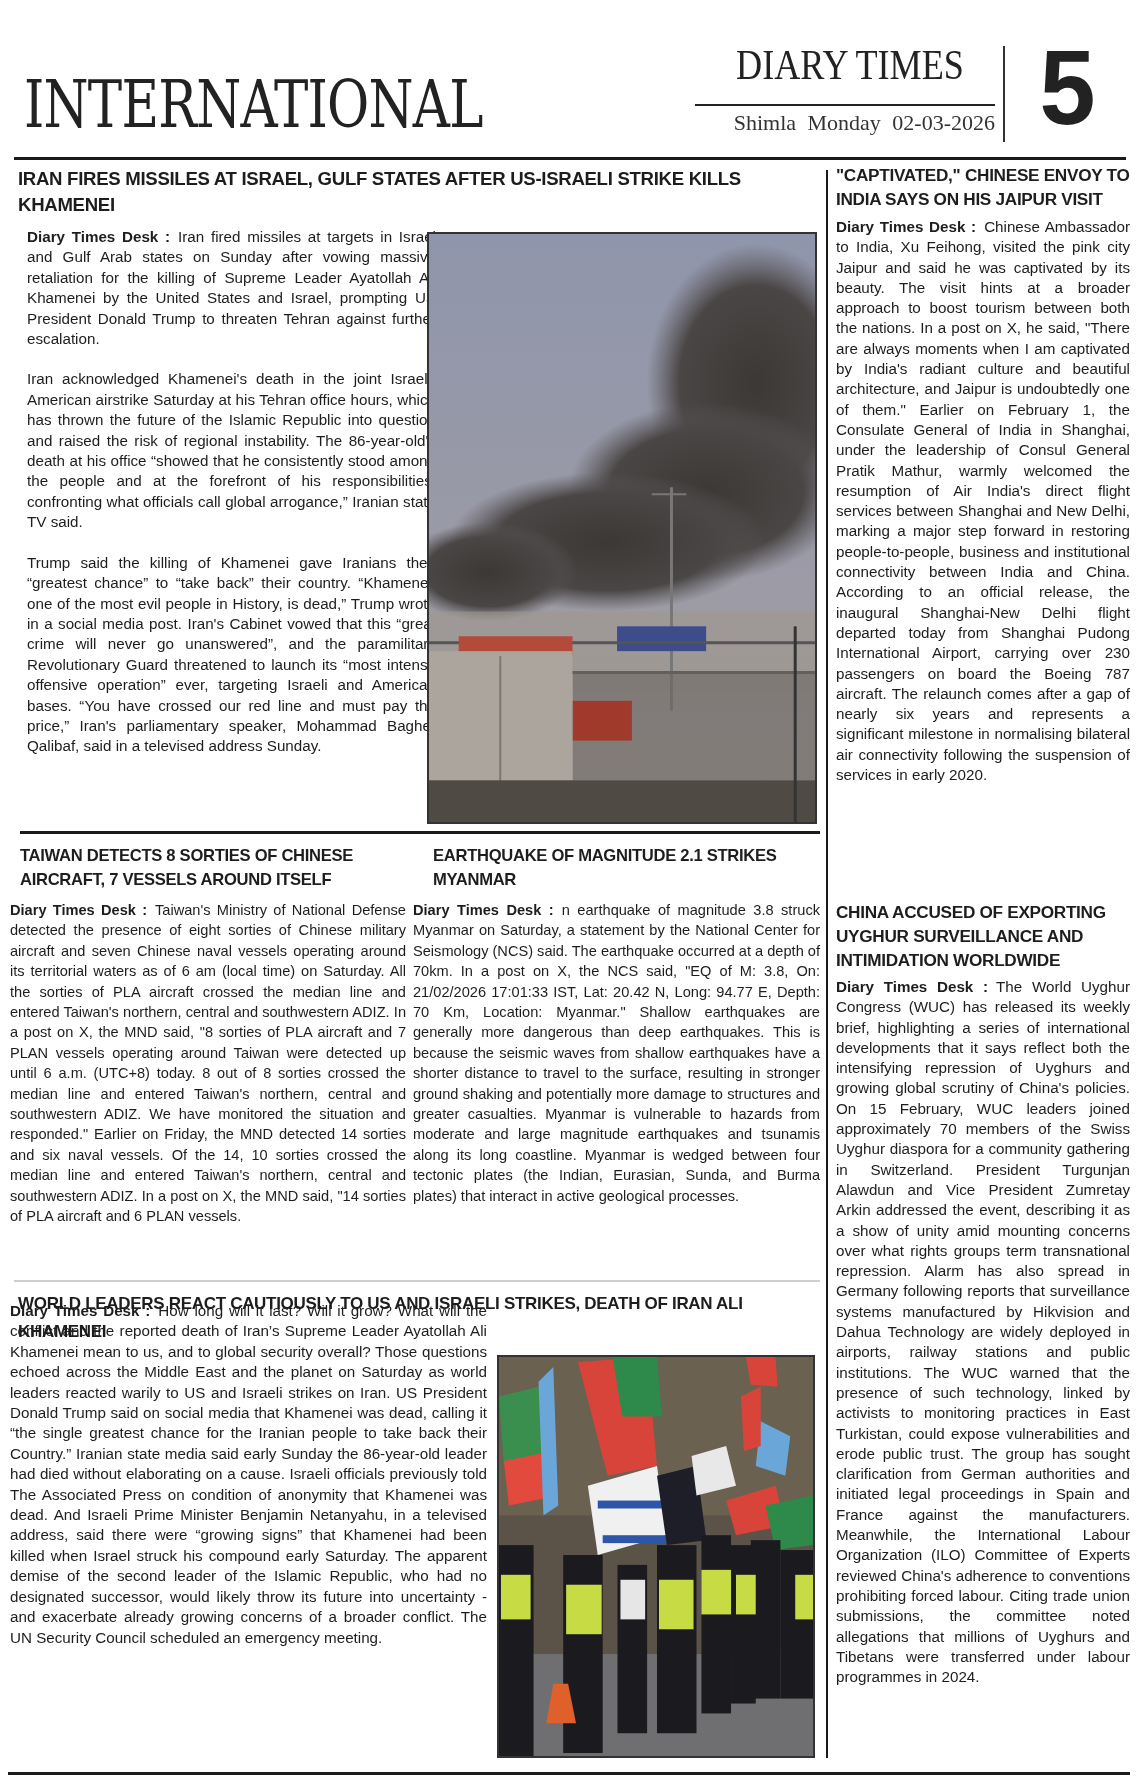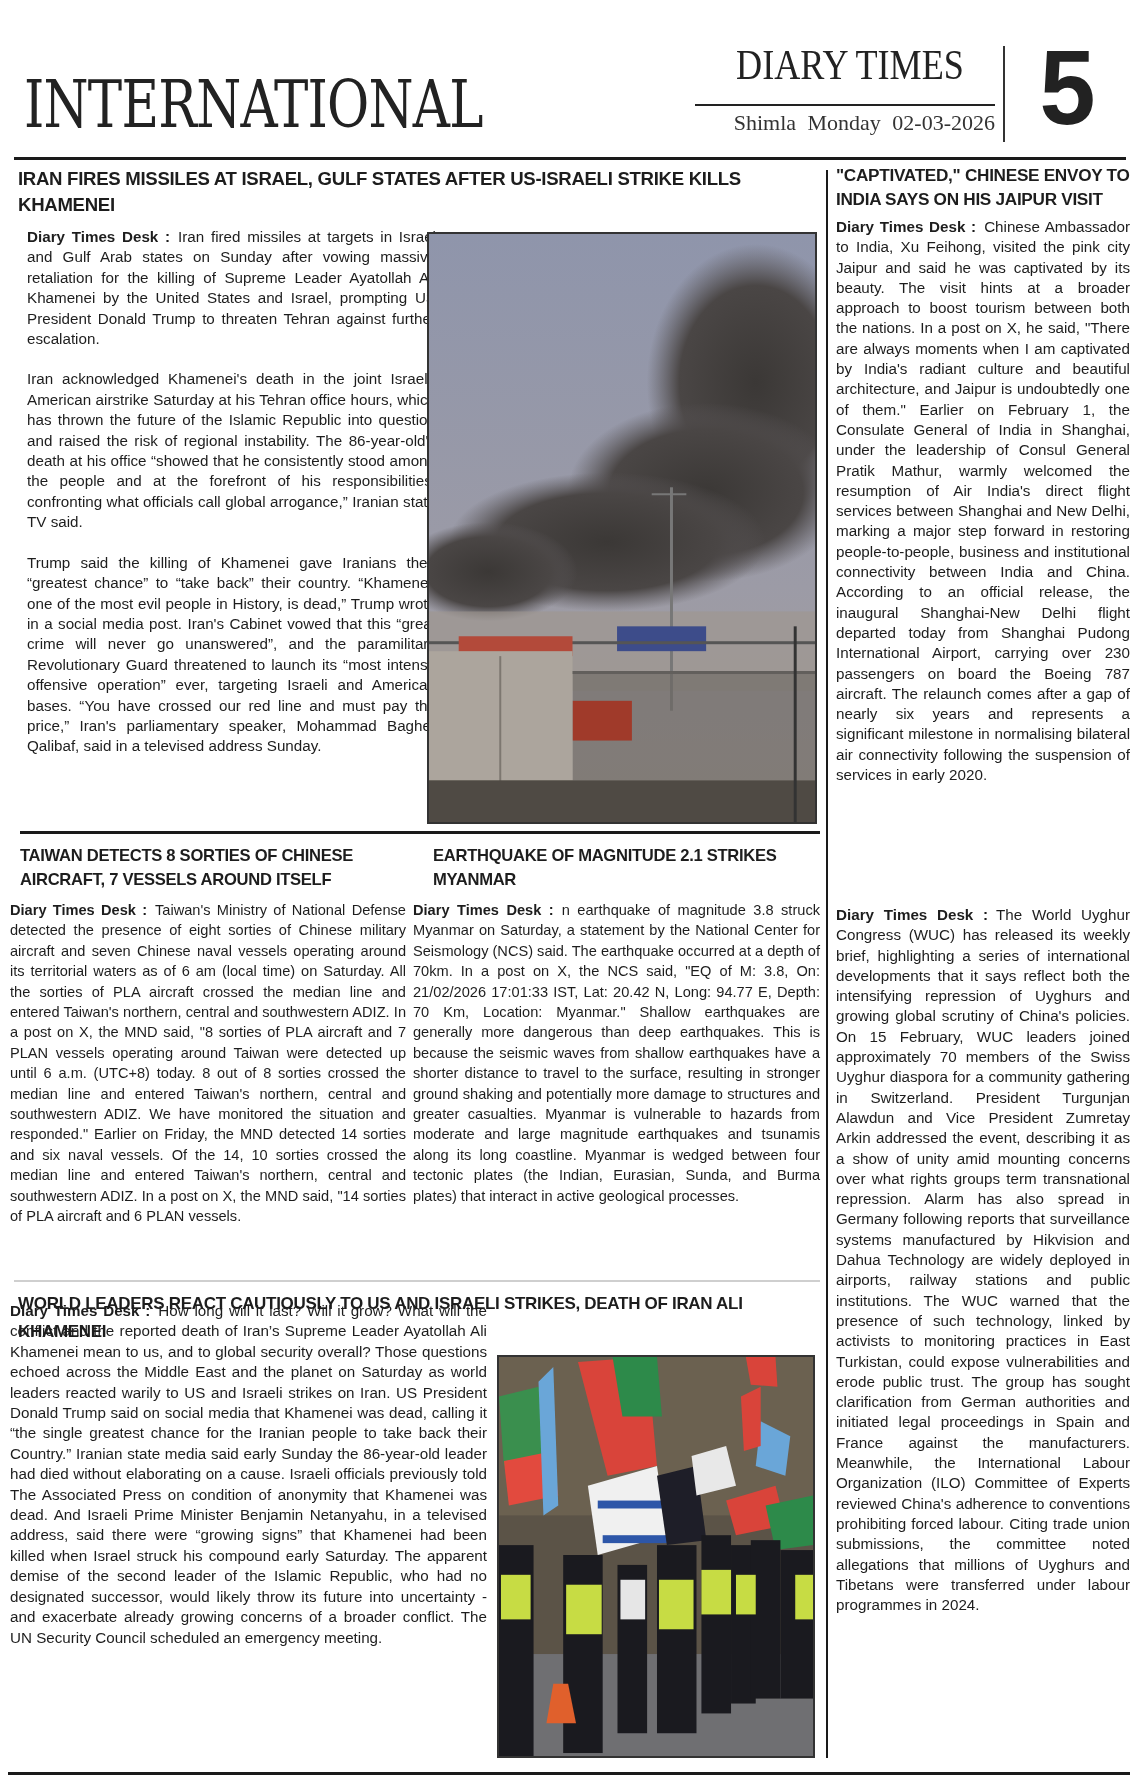--- a/index.html
+++ b/index.html
@@ -90,20 +90,21 @@
 </div>
 
 <div class="abs hr" style="left:20px; top:831px; width:800px;"></div>
 
 <div class="abs" style="left:836px; top:163px; width:294px;">
   <h2 class="headline" style="font-size:17.2px; line-height:24px;">"CAPTIVATED," CHINESE ENVOY TO INDIA SAYS ON HIS JAIPUR VISIT</h2>
   <p class="body-text" style="margin-top:6px; line-height:20.3px;"><span class="desk">Diary Times Desk :</span><span>Chinese Ambassador to India, Xu Feihong, visited the pink city Jaipur and said he was captivated by its beauty. The visit hints at a broader approach to boost tourism between both the nations. In a post on X, he said, "There are always moments when I am captivated by India's radiant culture and beautiful architecture, and Jaipur is undoubtedly one of them." Earlier on February 1, the Consulate General of India in Shanghai, under the leadership of Consul General Pratik Mathur, warmly welcomed the resumption of Air India's direct flight services between Shanghai and New Delhi, marking a major step forward in restoring people-to-people, business and institutional connectivity between India and China. According to an official release, the inaugural Shanghai-New Delhi flight departed today from Shanghai Pudong International Airport, carrying over 230 passengers on board the Boeing 787 aircraft. The relaunch comes after a gap of nearly six years and represents a significant milestone in normalising bilateral air connectivity following the suspension of services in early 2020.</span></p>
 </div>
 
 <div class="abs" style="left:836px; top:900px; width:294px;">
+  <h2 class="headline" style="font-size:17.2px; line-height:24px;">CHINA ACCUSED OF EXPORTING UYGHUR SURVEILLANCE AND INTIMIDATION WORLDWIDE</h2>
   <p class="body-text" style="margin-top:5px; line-height:20.3px;"><span class="desk">Diary Times Desk :</span><span>The World Uyghur Congress (WUC) has released its weekly brief, highlighting a series of international developments that it says reflect both the intensifying repression of Uyghurs and growing global scrutiny of China's policies. On 15 February, WUC leaders joined approximately 70 members of the Swiss Uyghur diaspora for a community gathering in Switzerland. President Turgunjan Alawdun and Vice President Zumretay Arkin addressed the event, describing it as a show of unity amid mounting concerns over what rights groups term transnational repression. Alarm has also spread in Germany following reports that surveillance systems manufactured by Hikvision and Dahua Technology are widely deployed in airports, railway stations and public institutions. The WUC warned that the presence of such technology, linked by activists to monitoring practices in East Turkistan, could expose vulnerabilities and erode public trust. The group has sought clarification from German authorities and initiated legal proceedings in Spain and France against the manufacturers. Meanwhile, the International Labour Organization (ILO) Committee of Experts reviewed China's adherence to conventions prohibiting forced labour. Citing trade union submissions, the committee noted allegations that millions of Uyghurs and Tibetans were transferred under labour programmes in 2024.</span></p>
 </div>
 
 <div class="abs" style="left:10px; top:844px; width:396px;">
   <h2 class="headline" style="font-size:16.6px; line-height:24px; padding:0 10px;">TAIWAN DETECTS 8 SORTIES OF CHINESE AIRCRAFT, 7 VESSELS AROUND ITSELF</h2>
   <p class="body-text" style="margin-top:8px; font-size:14.6px; line-height:20.4px;"><span class="desk">Diary Times Desk :</span><span>Taiwan's Ministry of National Defense detected the presence of eight sorties of Chinese military aircraft and seven Chinese naval vessels operating around its territorial waters as of 6 am (local time) on Saturday. All the sorties of PLA aircraft crossed the median line and entered Taiwan's northern, central and southwestern ADIZ. In a post on X, the MND said, "8 sorties of PLA aircraft and 7 PLAN vessels operating around Taiwan were detected up until 6 a.m. (UTC+8) today. 8 out of 8 sorties crossed the median line and entered Taiwan's northern, central and southwestern ADIZ. We have monitored the situation and responded." Earlier on Friday, the MND detected 14 sorties and six naval vessels. Of the 14, 10 sorties crossed the median line and entered Taiwan's northern, central and southwestern ADIZ. In a post on X, the MND said, "14 sorties of PLA aircraft and 6 PLAN vessels.</span></p>
 </div>
 
 <div class="abs" style="left:413px; top:844px; width:407px;">
   <h2 class="headline" style="font-size:16.6px; line-height:24px; padding:0 20px;">EARTHQUAKE OF MAGNITUDE 2.1 STRIKES MYANMAR</h2>

